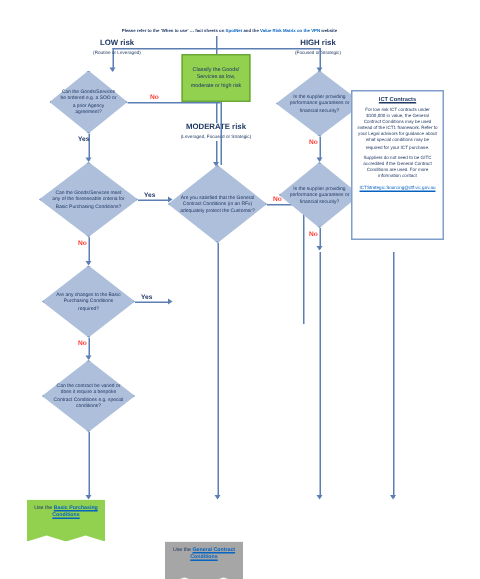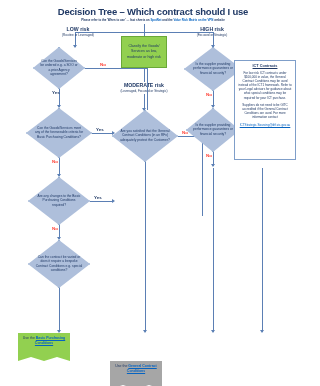--- a/index.html
+++ b/index.html
@@ -156,21 +156,20 @@
   .banner .bl { position: relative; z-index: 2; }
   .banner .lnk { color: #0563c1; text-decoration: underline; font-weight: bold; }
   .b-green  .bg { background: #92d050; }
   .b-grey   .bg { background: #a6a6a6; }
 </style>
 </head>
 <body>
 
 <div id="canvas">
 
-  <div class="abs title">Decision Tree – Which contract should I use</div>
   <div class="abs subtitle"><span>Please refer to the 'When to use' … fact sheets on </span><span class="lnk">SpotNet</span><span> and the </span><span class="lnk">Value Risk Matrix on the VPN</span><span> website</span></div>
 
   <div class="abs ln lnv" style="left:144px; top:24px; height:8px;"></div>
 
   <div class="abs ln lnh" style="left:75px; top:32px; width:139px;"></div>
 
   <div class="abs ln lnv" style="left:75px; top:32px; height:15px;"></div>
   <div class="abs arrdown" style="left:72.8px; top:45px;"></div>
 
   <div class="abs ln lnv" style="left:213px; top:32px; height:15px;"></div>

